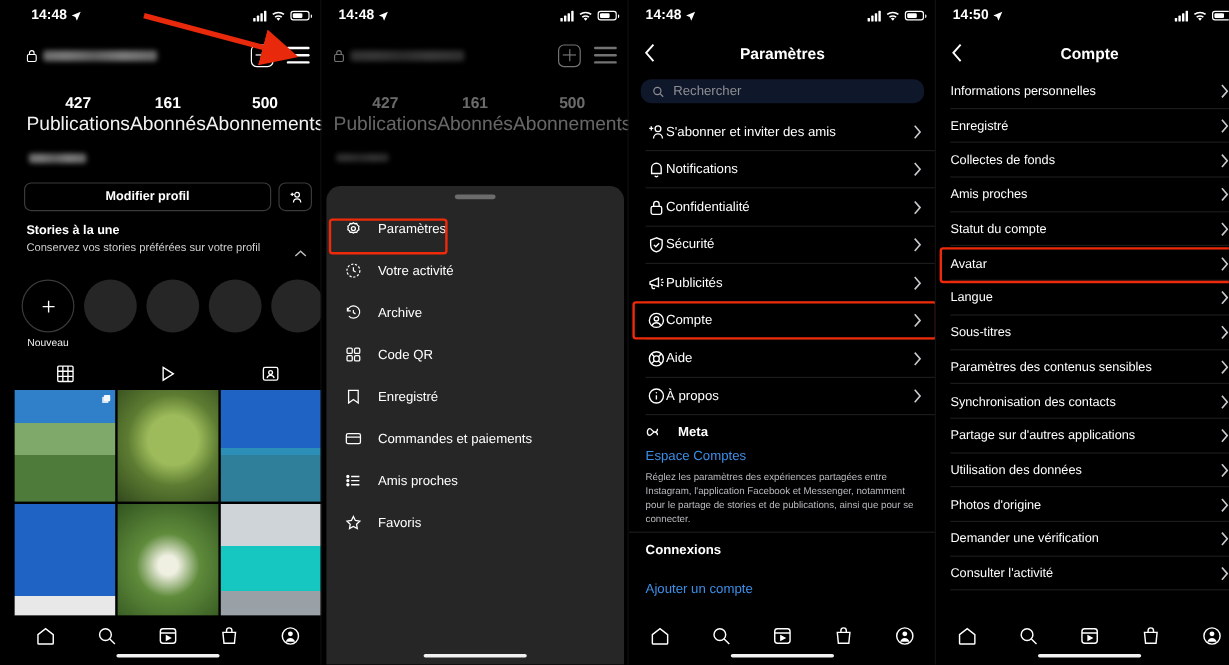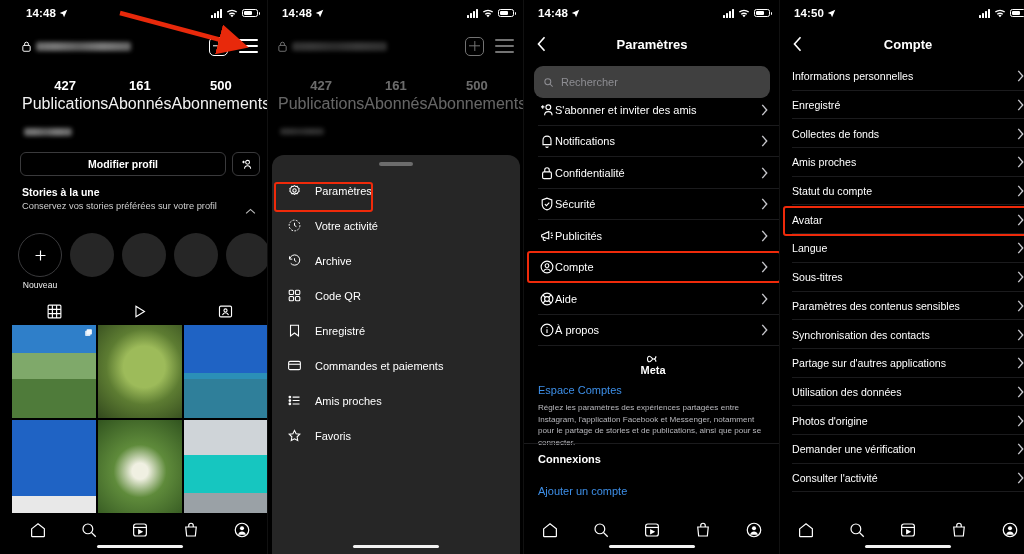--- a/index.html
+++ b/index.html
@@ -89,29 +89,29 @@
   
   .sheet{position:absolute;left:4px;right:4px;top:155px;bottom:0;background:#262626;border-radius:12px 12px 0 0;}
   .grabber{width:34px;height:4px;border-radius:2px;background:#6c6c6c;margin:7px auto 0;}
   .sheet-list{margin-top:7px;}
   .srow{height:35px;display:flex;align-items:center;padding-left:14px;gap:13px;}
   .srow .lab{font-size:11px;}
   .srow .ic{width:16px;height:16px;display:flex;align-items:center;justify-content:center;flex:0 0 16px;}
   .hl-box{position:absolute;border:2.4px solid #ef2a0a;border-radius:3px;pointer-events:none;}
 
   
-  .search{position:absolute;top:66px;left:10px;right:10px;height:32px;background:#404040;border-radius:9px;display:flex;align-items:center;gap:7px;padding:0 9px;box-sizing:border-box;}
+  .search{position:absolute;top:66px;left:10px;right:10px;height:20px;background:#0f172a;border-radius:9px;display:flex;align-items:center;gap:7px;padding:0 9px;box-sizing:border-box;}
   .search .ph{font-size:11px;color:#8e8e93;}
   .setlist{position:absolute;top:94px;left:0;right:0;}
   .setrow{height:31.5px;display:flex;align-items:center;padding:0 12px 0 14px;position:relative;}
   .setrow .lab{flex:1;font-size:11px;}
   .setrow .ic{width:17px;height:17px;display:flex;align-items:center;justify-content:center;flex:0 0 17px;}
   .sep{position:absolute;left:14px;right:0;bottom:0;height:1px;background:#1b1b1d;}
   .metablk{position:absolute;top:354px;left:14px;right:12px;}
-  .meta-brand{display:flex;align-items:center;gap:0;font-size:11px;font-weight:700;flex-direction:column;}
+  .meta-brand{display:flex;align-items:center;gap:12px;font-size:11px;font-weight:700;}
   .meta-link{color:#3d8fe8;font-size:11px;margin-top:8px;}
   .meta-desc{font-size:8.1px;color:#b9b9be;line-height:1.45;margin-top:6px;}
   .connhdr{position:absolute;top:453px;left:14px;font-size:11px;font-weight:700;}
   .addacct{position:absolute;top:485px;left:14px;font-size:11px;color:#3d8fe8;}
   .thinsep{position:absolute;left:0;right:0;height:1px;background:#1b1b1d;}
 
   
   .acctlist{position:absolute;top:62px;left:0;right:0;}
   .arow{height:28.7px;display:flex;align-items:center;padding:0 12px 0 12px;position:relative;}
   .arow .lab{flex:1;font-size:10.6px;}

